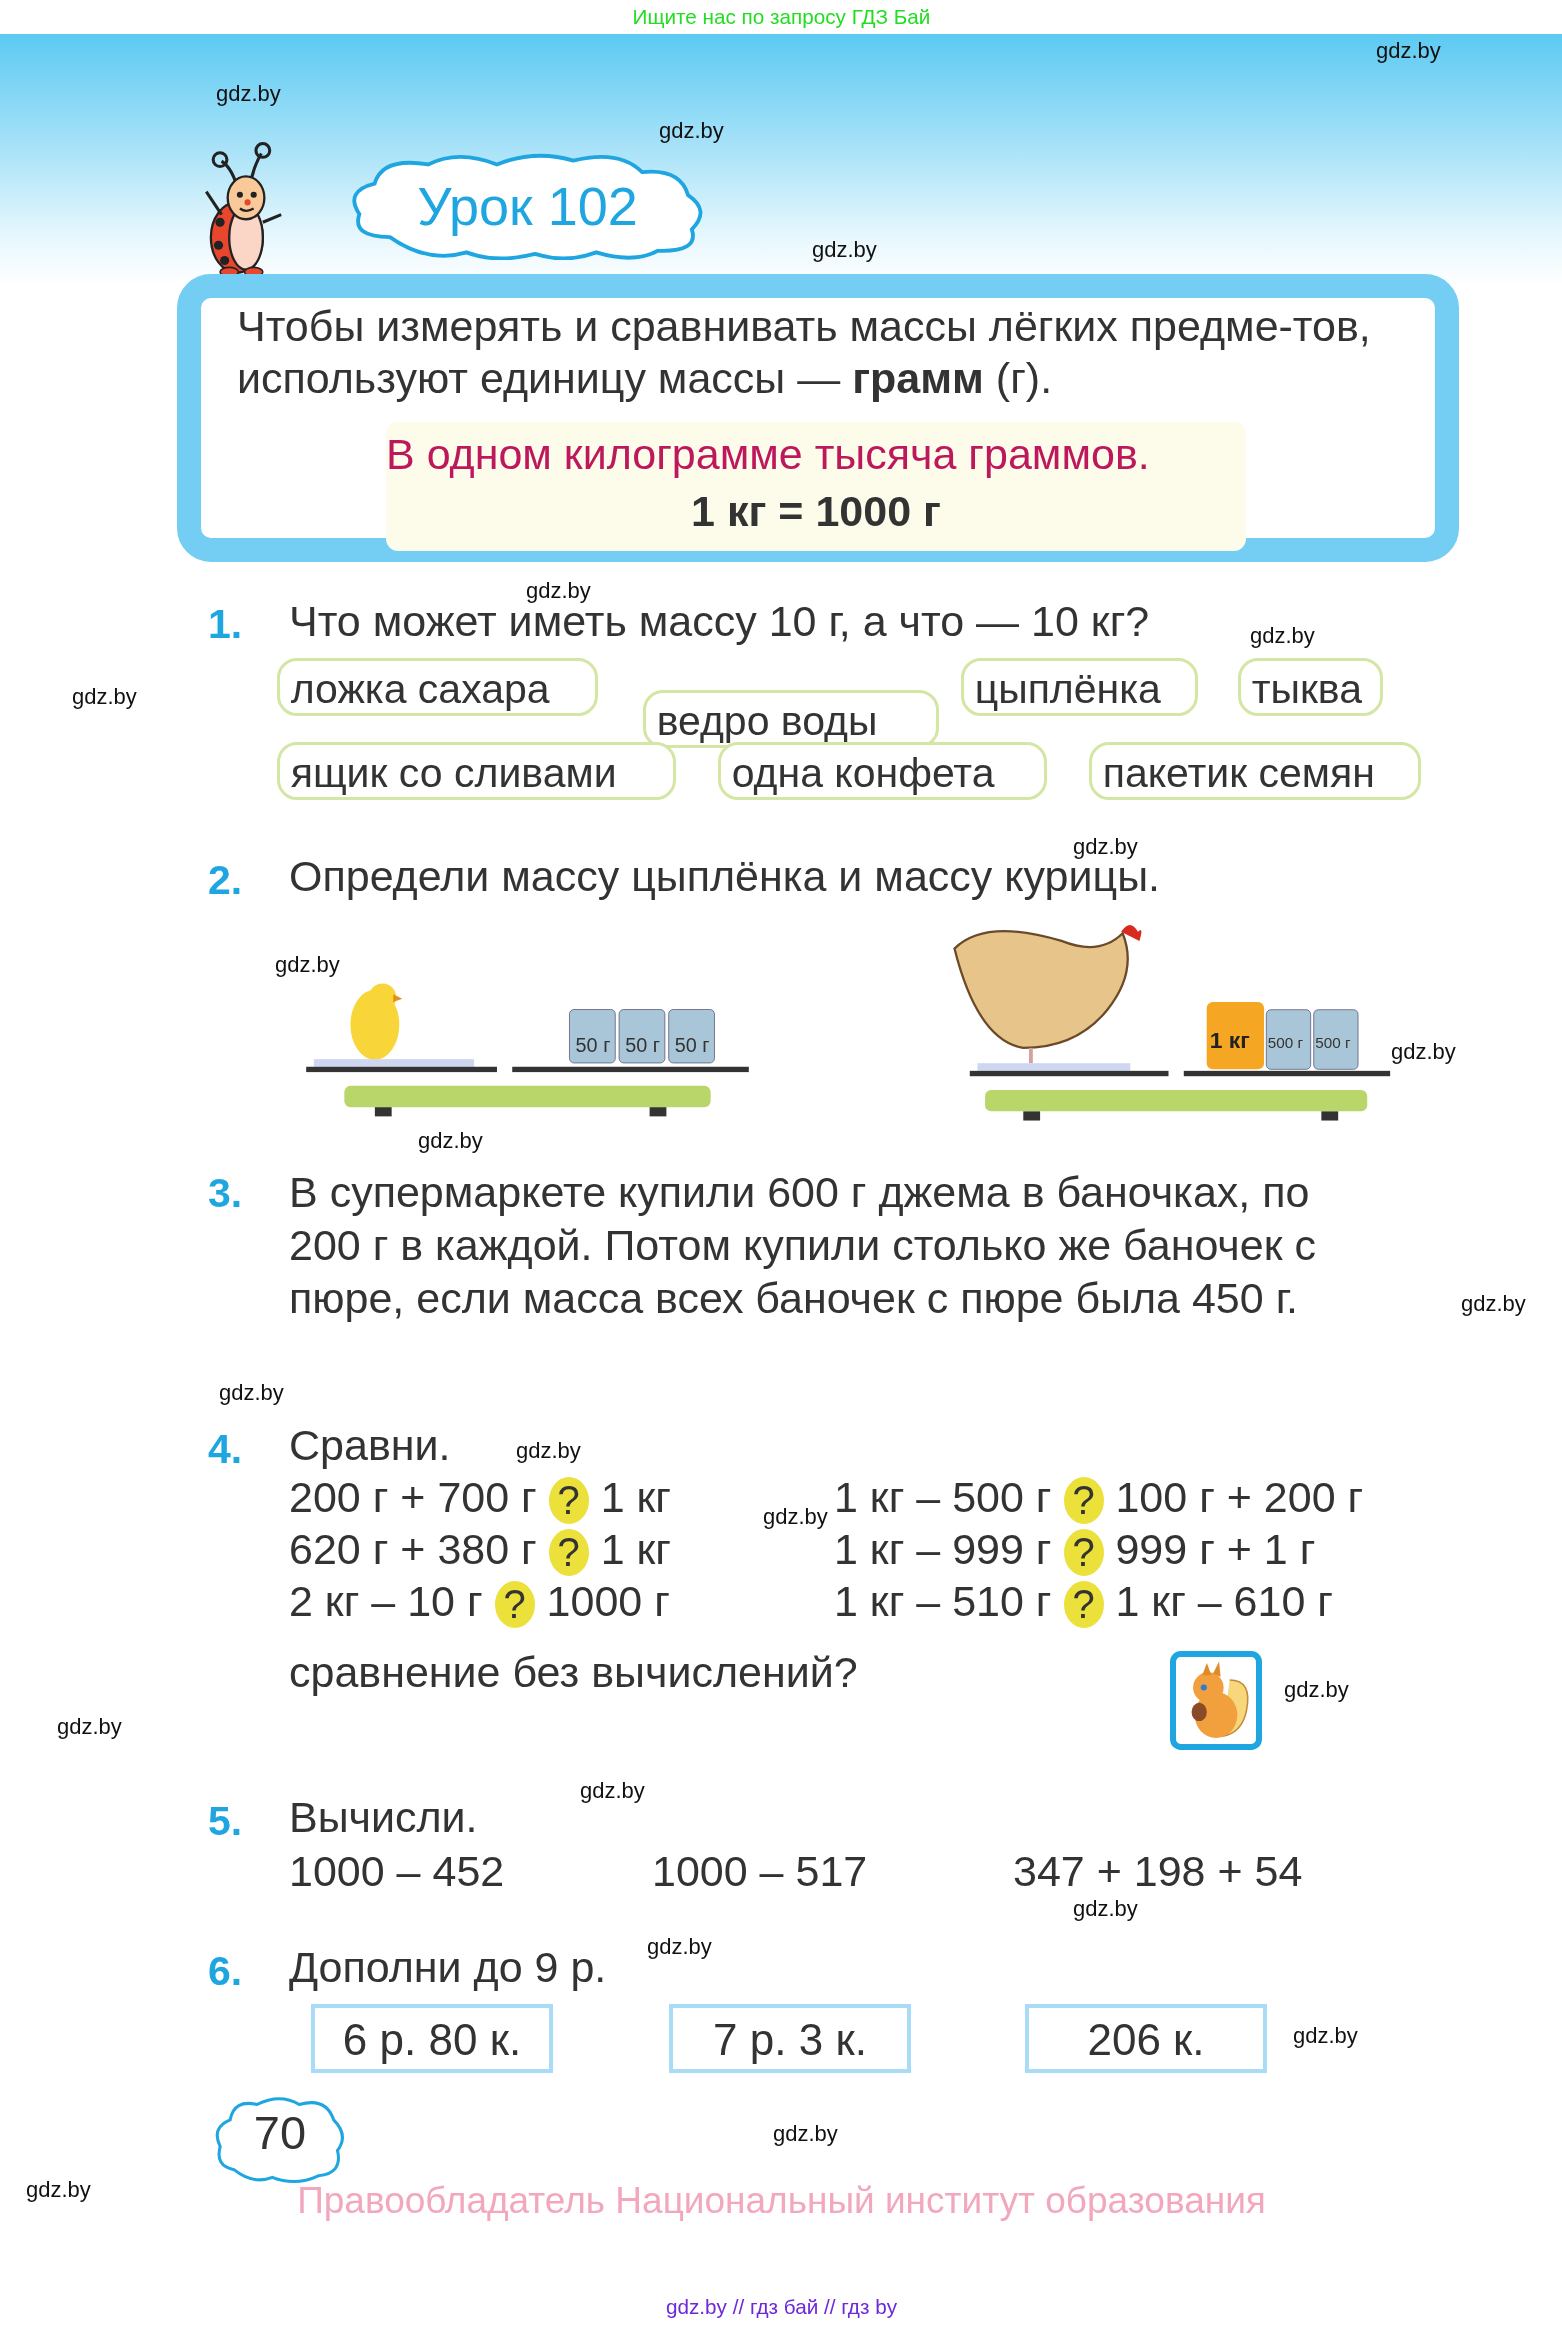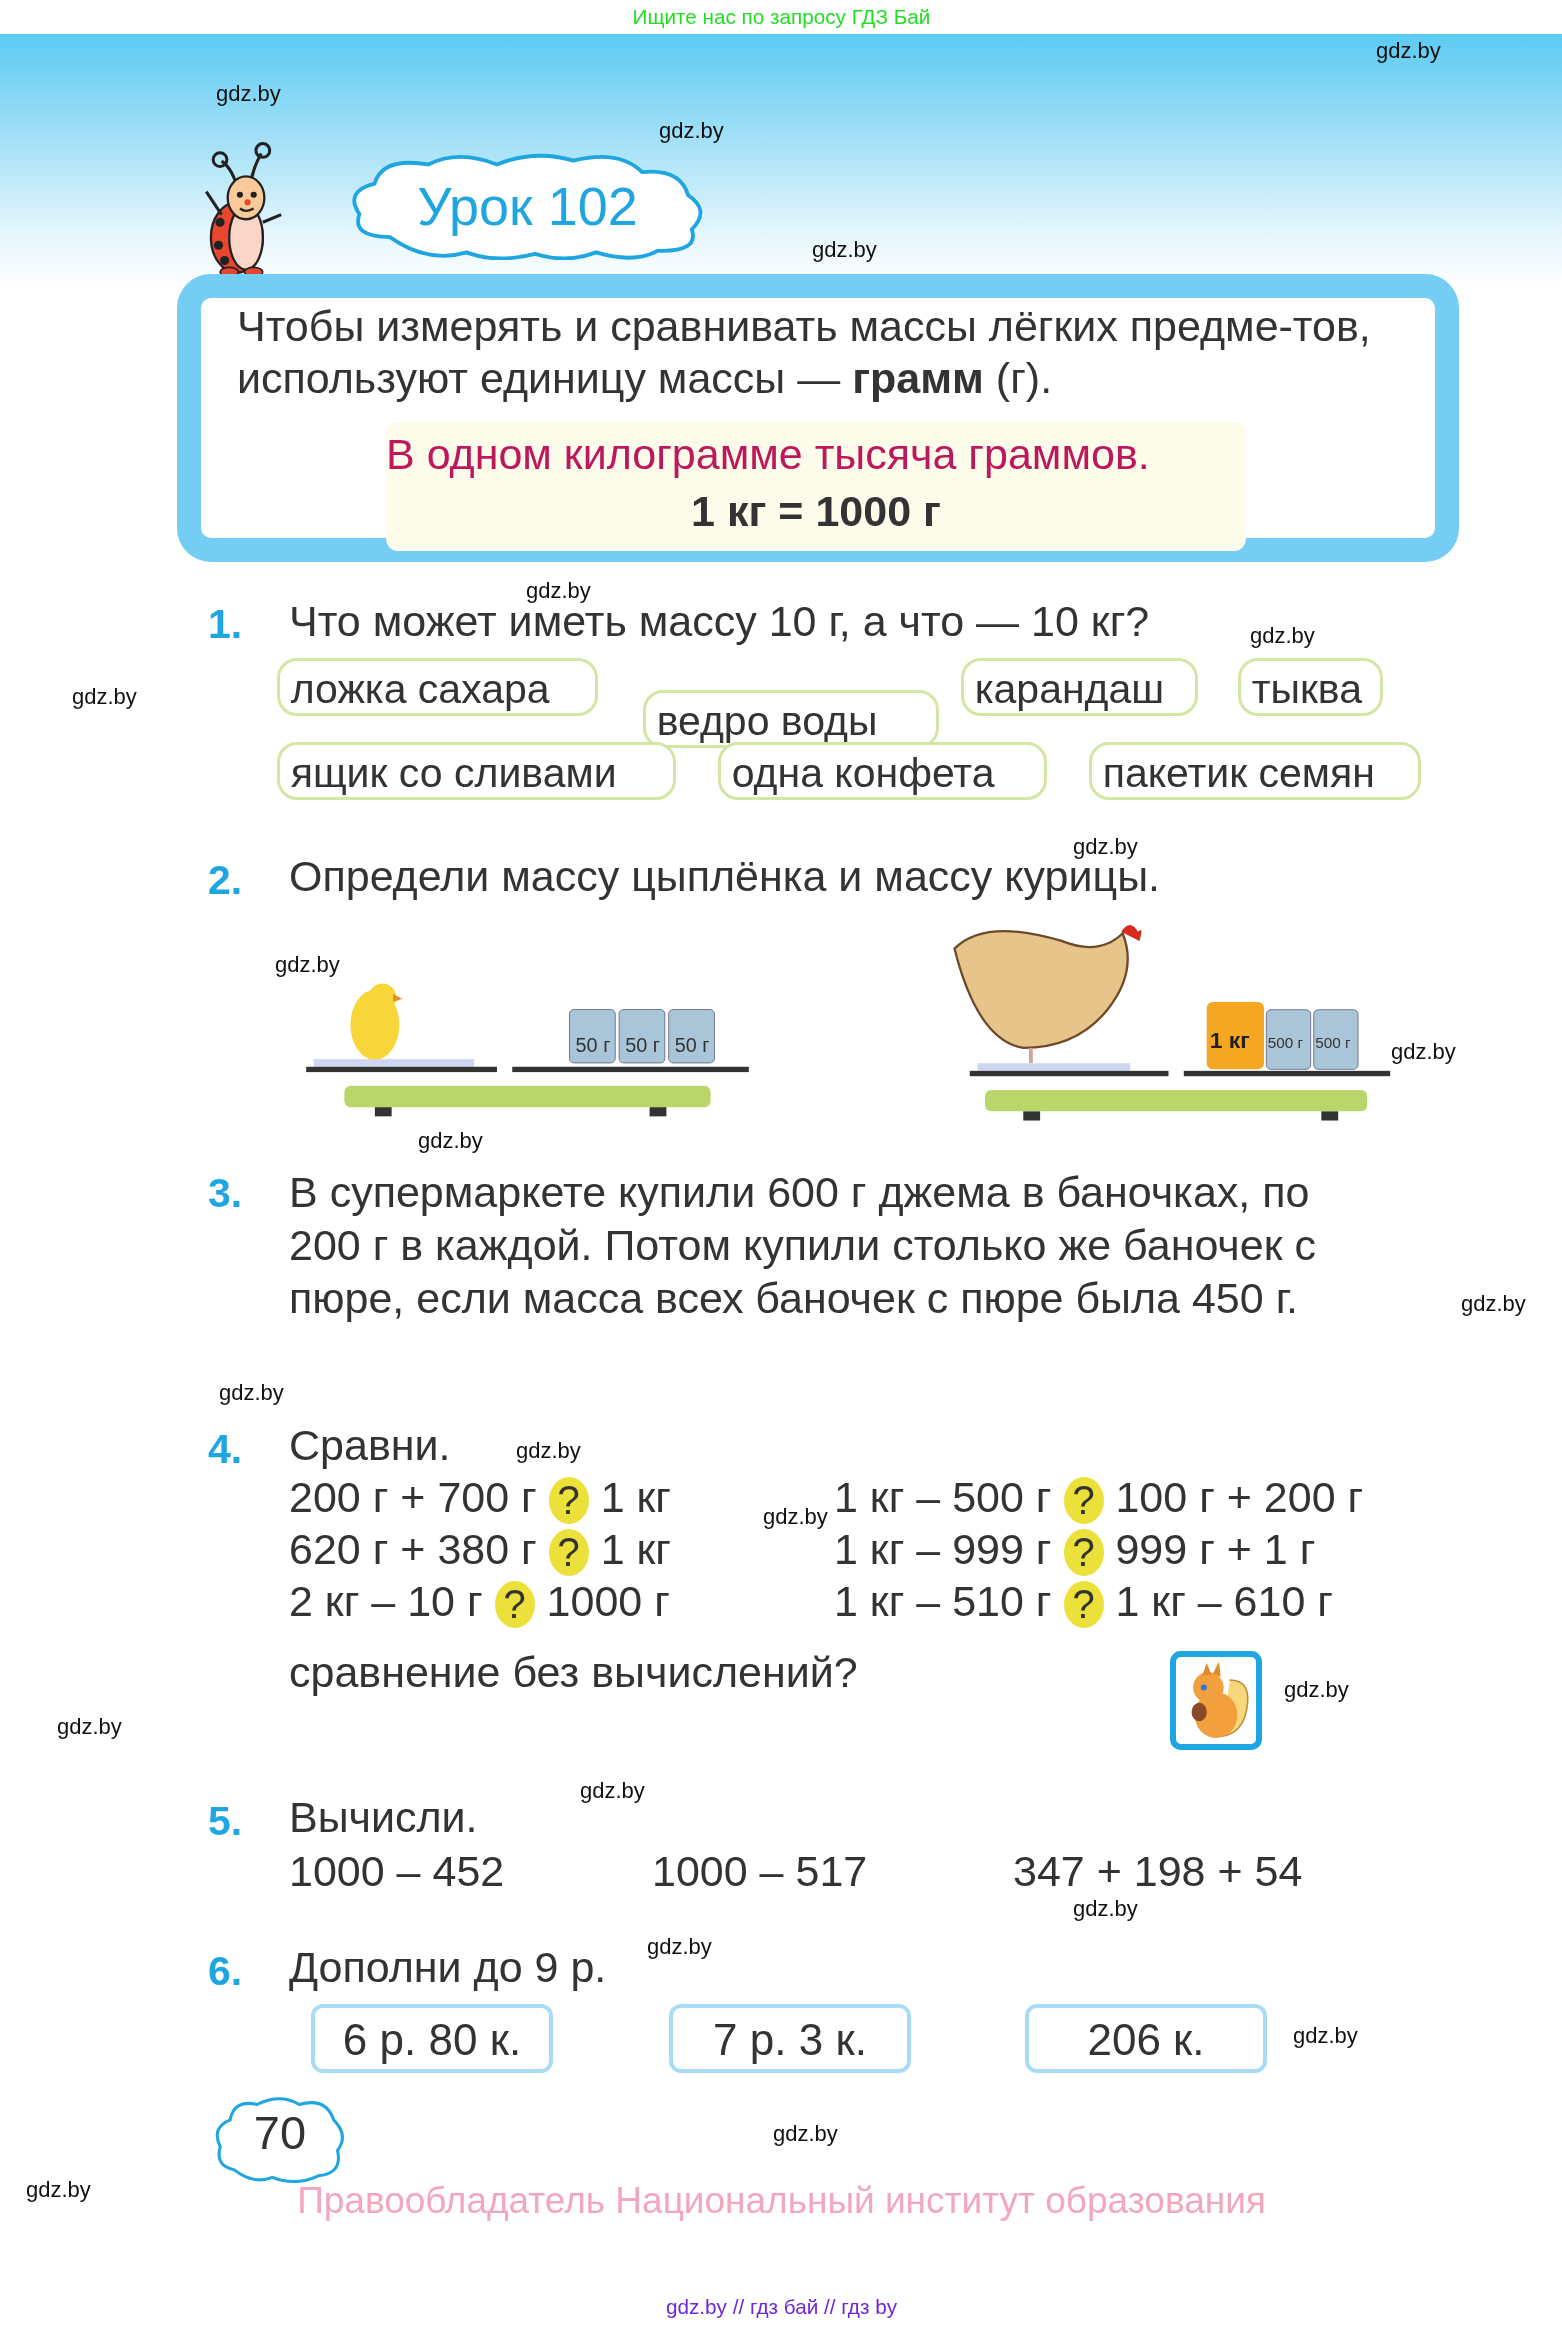--- a/index.html
+++ b/index.html
@@ -18,21 +18,21 @@
               border-radius:34px; background:#fff; box-sizing:border-box; }
   .rule-text { left:237px; top:300px; width:1193px; font-size:43px; line-height:52px; color:#333; }
   .rule-text b { font-weight:bold; }
   .rule-inner { left:386px; top:422px; width:860px; height:129px; background:#fdfcea; border-radius:12.2px; }
   .rule-line1 { left:386px; top:430px; width:860px; text-align:left; font-size:43px; color:#be185d; }
   .rule-line2 { left:386px; top:487px; width:860px; text-align:center; font-size:43px; font-weight:bold; color:#333; }
   .num { font-size:41px; font-weight:bold; color:#1fa6e0; }
   .task { font-size:43px; color:#333; }
   .pill { border:3.8px solid #d3e6a4; border-radius:20px; background:#fff; font-size:41px; color:#333;
           padding:0 10.7px; height:58px; line-height:57px; box-sizing:border-box; white-space:nowrap; }
-  .money { border:4.6px solid #a8dcf6; border-radius:12px; background:#fff; font-size:44px; color:#333;
+  .money { border:4.6px solid #a8dcf6; border-radius:0; background:#fff; font-size:44px; color:#333;
            text-align:center; height:69px; line-height:63px; box-sizing:border-box; }
   .q { display:inline-block; width:40px; height:47px; border-radius:50%; background:#ece03a; text-align:center;
        line-height:47px; color:#333; font-size:40px; vertical-align:middle; }
   .cmp { font-size:43px; color:#333; white-space:nowrap; }
   .footer-copy { left:0; top:2180px; width:1563px; text-align:center; font-size:37px; color:#f2a7bd; }
   .footer-links { left:0; top:2295px; width:1563px; text-align:center; font-size:20.7px; color:#6d28d9; }
   .squirrel-box { left:1170px; top:1651px; width:92px; height:99px; border:6.1px solid #1fa6e0; border-radius:10.7px;
                   background:#fff; box-sizing:border-box; }
 </style>
 </head>
@@ -95,21 +95,21 @@
 <div class="abs rule-box"></div>
 <div class="abs rule-text"><span>Чтобы измерять и сравнивать массы лёгких предме-тов, используют единицу массы — </span><b>грамм</b><span> (г).</span></div>
 <div class="abs rule-inner"></div>
 <div class="abs rule-line1">В одном килограмме тысяча граммов.</div>
 <div class="abs rule-line2">1 кг = 1000 г</div>
 
 <div class="abs num" style="left:208px;top:601px">1.</div>
 <div class="abs task" style="left:289px;top:597px">Что может иметь массу 10 г, а что — 10 кг?</div>
 <div class="abs pill" style="left:277px;top:658px;width:321px">ложка сахара</div>
 <div class="abs pill" style="left:643px;top:690px;width:296px">ведро воды</div>
-<div class="abs pill" style="left:961px;top:658px;width:237px">карандаш</div>
+<div class="abs pill" style="left:961px;top:658px;width:237px">цыплёнка</div>
 <div class="abs pill" style="left:1238px;top:658px;width:145px">тыква</div>
 <div class="abs pill" style="left:277px;top:742px;width:399px">ящик со сливами</div>
 <div class="abs pill" style="left:718px;top:742px;width:329px">одна конфета</div>
 <div class="abs pill" style="left:1089px;top:742px;width:332px">пакетик семян</div>
 
 <div class="abs num" style="left:208px;top:857px">2.</div>
 <div class="abs task" style="left:289px;top:852px">Определи массу цыплёнка и массу курицы.</div>
 
 <svg class="abs" style="left:298px;top:979px" width="459" height="145" viewBox="0 0 600 190">
   <ellipse cx="100" cy="60" rx="32" ry="46" fill="#f8d63a"></ellipse>

